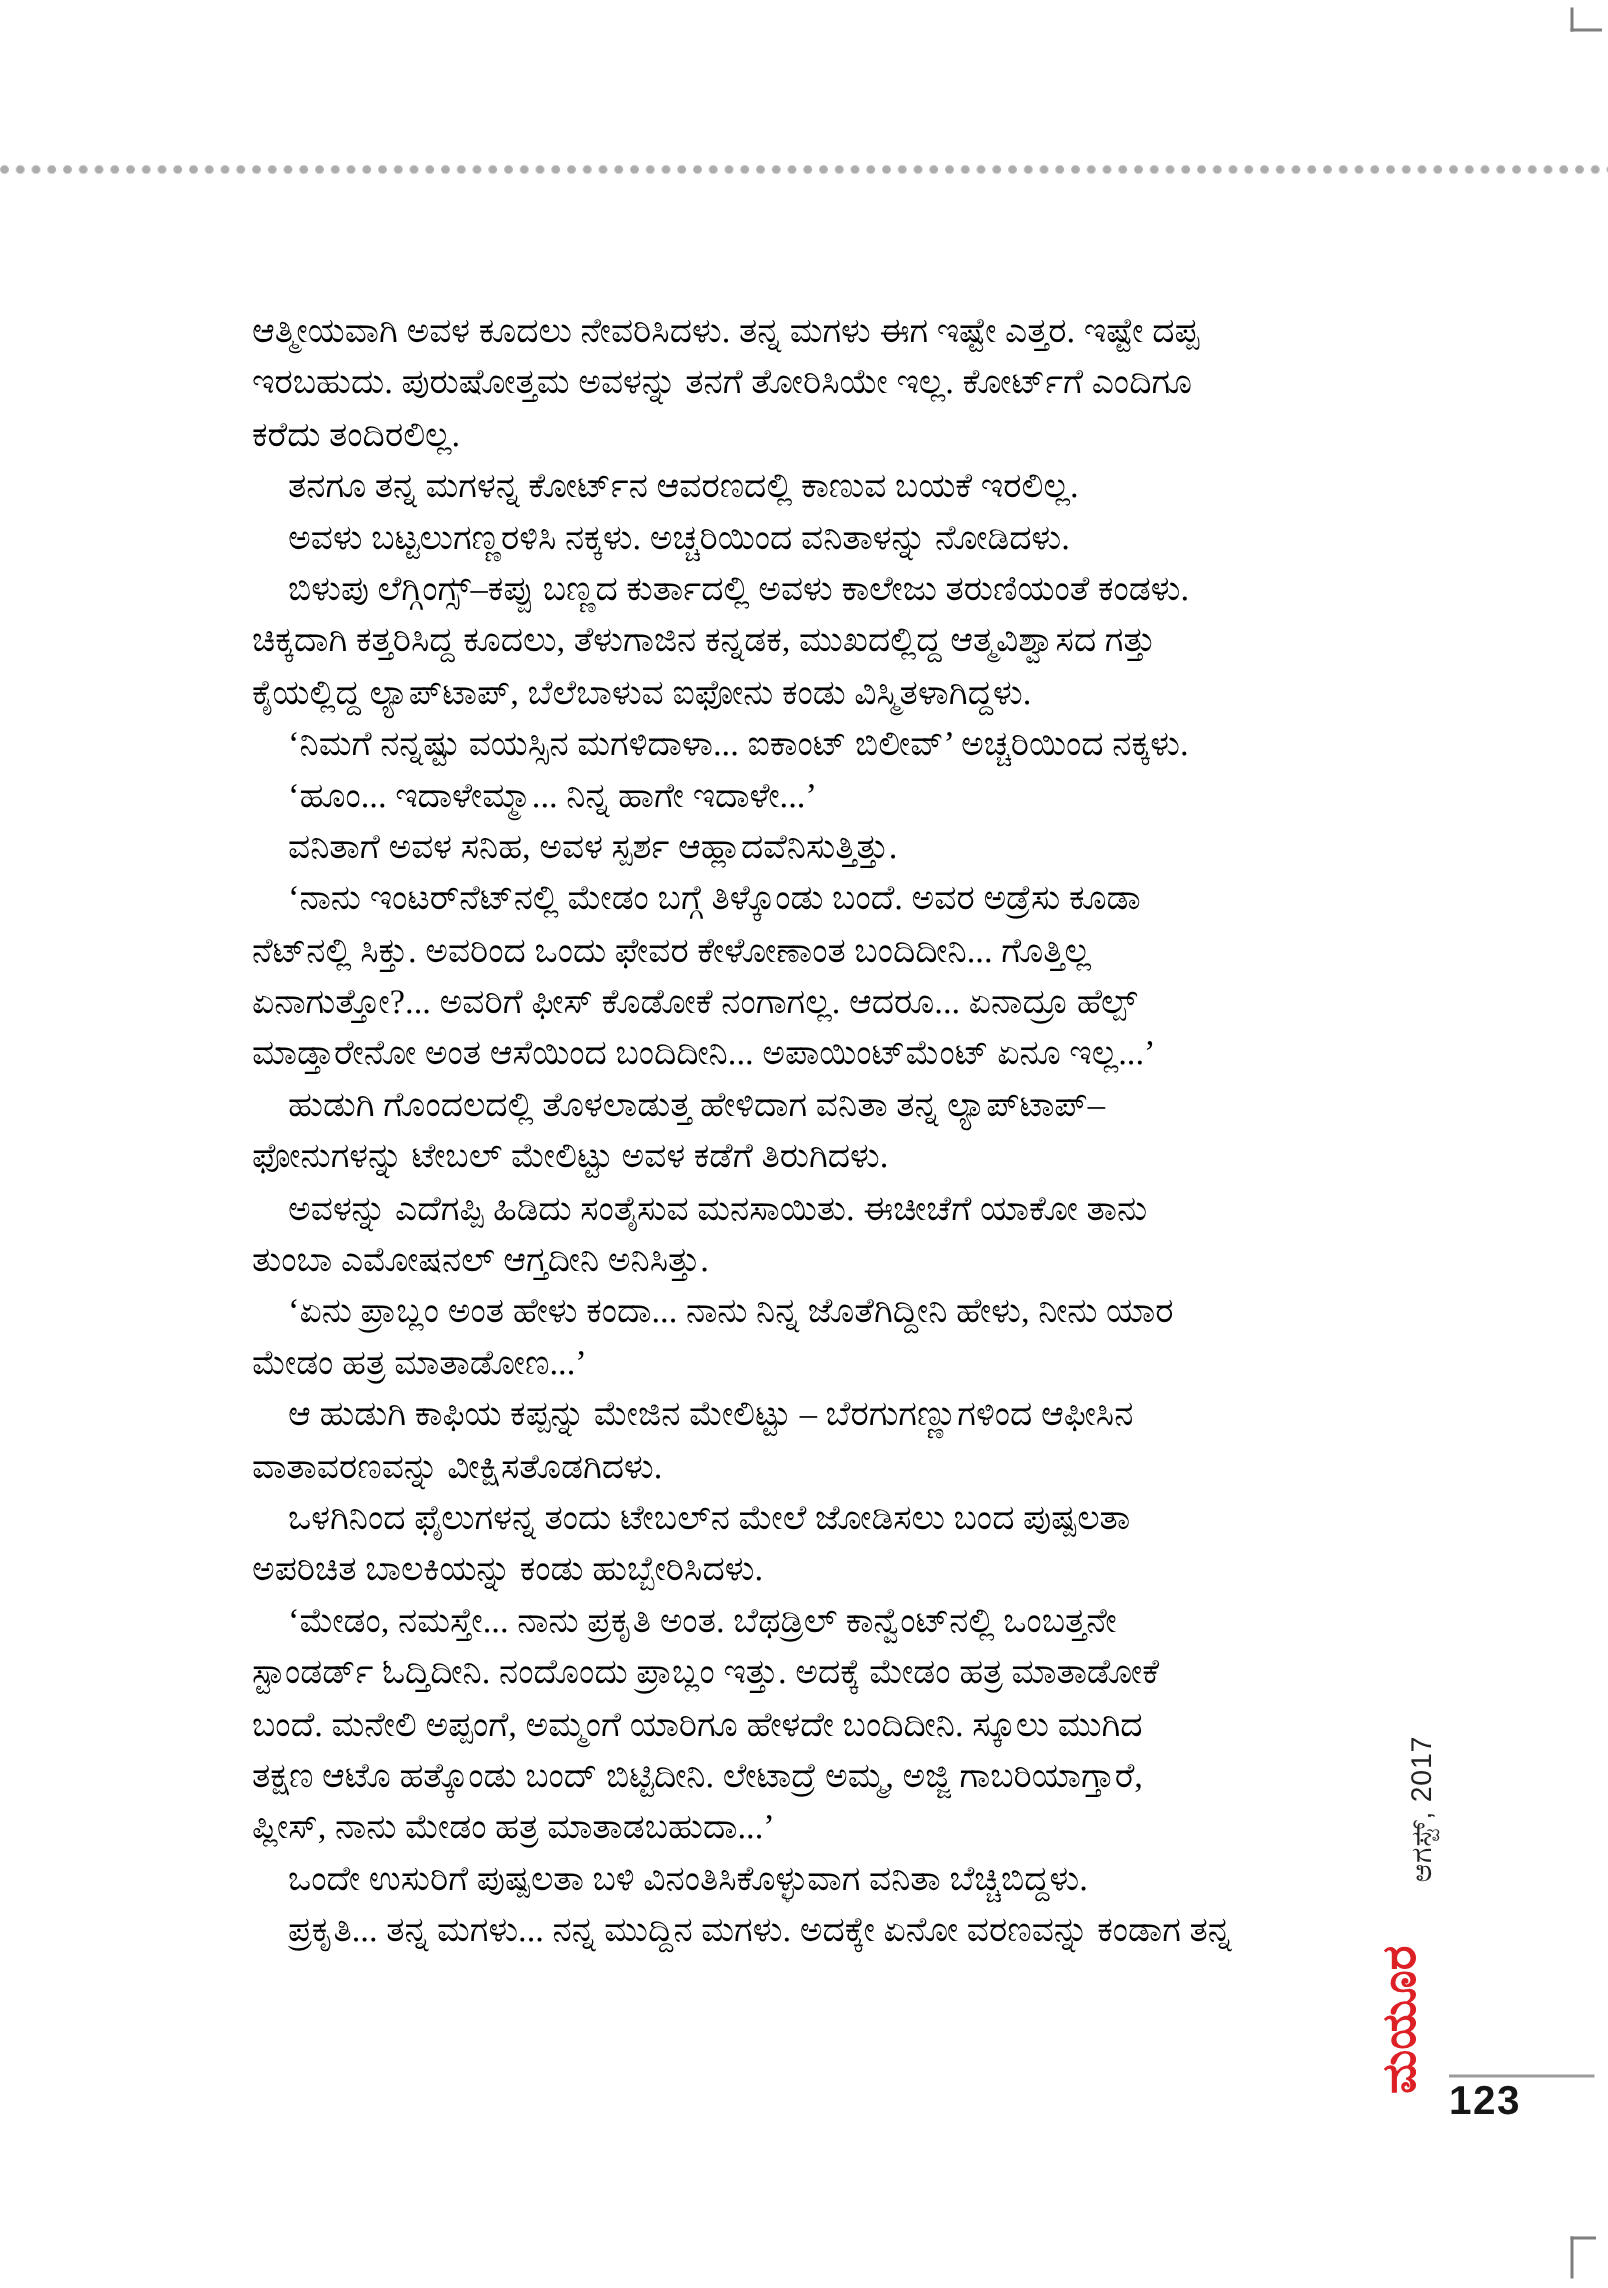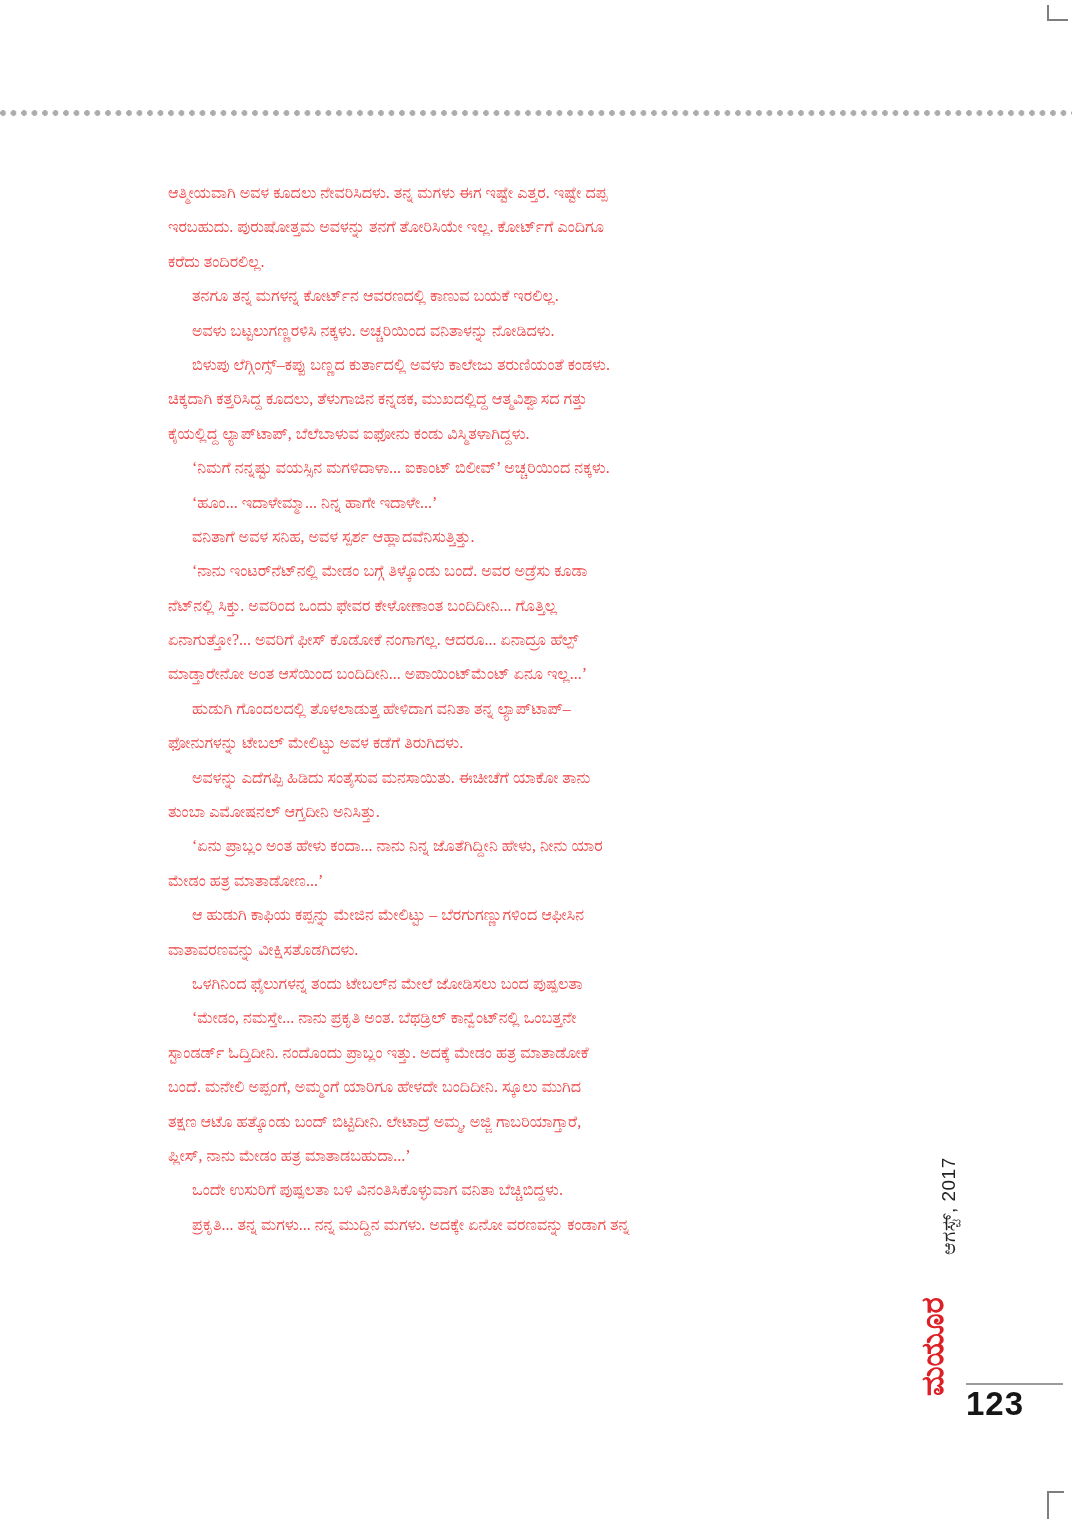--- a/index.html
+++ b/index.html
@@ -21,22 +21,22 @@
   .crop-tr {
     position:absolute; left:1047px; top:5px; width:19px; height:14px;
     border-left:2px solid #7e7e7e; border-bottom:2px solid #7e7e7e;
   }
   .crop-br {
     position:absolute; left:1047px; top:1491px; width:15px; height:26px;
     border-left:2px solid #7e7e7e; border-top:2px solid #7e7e7e;
   }
   
   .story {
-    position:absolute; left:168px; top:176px; width:775px;
-    color:#ef4444; font-size:16px; line-height:34.4px;
+    position:absolute; left:168px; top:204px; width:775px;
+    color:#000000; font-size:23px; line-height:34.4px;
   }
   .story .line { height:34.4px; white-space:nowrap; overflow:visible; }
   .story .line.indent { padding-left:24px; }
   
   .v-text {
     position:absolute; white-space:nowrap;
     transform:rotate(-90deg); transform-origin:left bottom;
   }
   .issue-date {
     left:960px; top:1233px;
@@ -48,21 +48,21 @@
     font-family:"Liberation Sans", sans-serif;
     font-size:31px; font-weight:bold;
   }
   .pagenum-rule {
     position:absolute; left:966px; top:1383px; width:97px; height:2px;
     background:#9b9b9b;
   }
   .page-number {
     position:absolute; left:966px; top:1385px;
     font-family:"Liberation Sans", sans-serif;
-    font-weight:bold; font-size:33px; color:#161616; letter-spacing:1px;
+    font-weight:bold; font-size:27px; color:#161616; letter-spacing:1px;
   }
 </style>
 </head>
 <body>
 
 <div class="dotted-rule"></div>
 
 <div class="crop-tr"></div>
 <div class="crop-br"></div>
 
@@ -84,20 +84,21 @@
     <div class="line">ಮಾಡ್ತಾರೇನೋ ಅಂತ ಆಸೆಯಿಂದ ಬಂದಿದೀನಿ... ಅಪಾಯಿಂಟ್‌ಮೆಂಟ್ ಏನೂ ಇಲ್ಲ...’</div>
     <div class="line indent">ಹುಡುಗಿ ಗೊಂದಲದಲ್ಲಿ ತೊಳಲಾಡುತ್ತ ಹೇಳಿದಾಗ ವನಿತಾ ತನ್ನ ಲ್ಯಾಪ್‌ಟಾಪ್–</div>
     <div class="line">ಫೋನುಗಳನ್ನು ಟೇಬಲ್ ಮೇಲಿಟ್ಟು ಅವಳ ಕಡೆಗೆ ತಿರುಗಿದಳು.</div>
     <div class="line indent">ಅವಳನ್ನು ಎದೆಗಪ್ಪಿ ಹಿಡಿದು ಸಂತೈಸುವ ಮನಸಾಯಿತು. ಈಚೀಚೆಗೆ ಯಾಕೋ ತಾನು</div>
     <div class="line">ತುಂಬಾ ಎಮೋಷನಲ್ ಆಗ್ತದೀನಿ ಅನಿಸಿತ್ತು.</div>
     <div class="line indent">‘ಏನು ಪ್ರಾಬ್ಲಂ ಅಂತ ಹೇಳು ಕಂದಾ... ನಾನು ನಿನ್ನ ಜೊತೆಗಿದ್ದೀನಿ ಹೇಳು, ನೀನು ಯಾರ</div>
     <div class="line">ಮೇಡಂ ಹತ್ರ ಮಾತಾಡೋಣ...’</div>
     <div class="line indent">ಆ ಹುಡುಗಿ ಕಾಫಿಯ ಕಪ್ಪನ್ನು ಮೇಜಿನ ಮೇಲಿಟ್ಟು – ಬೆರಗುಗಣ್ಣುಗಳಿಂದ ಆಫೀಸಿನ</div>
     <div class="line">ವಾತಾವರಣವನ್ನು ವೀಕ್ಷಿಸತೊಡಗಿದಳು.</div>
     <div class="line indent">ಒಳಗಿನಿಂದ ಫೈಲುಗಳನ್ನ ತಂದು ಟೇಬಲ್‌ನ ಮೇಲೆ ಜೋಡಿಸಲು ಬಂದ ಪುಷ್ಪಲತಾ</div>
+    <div class="line">ಅಪರಿಚಿತ ಬಾಲಕಿಯನ್ನು ಕಂಡು ಹುಬ್ಬೇರಿಸಿದಳು.</div>
     <div class="line indent">‘ಮೇಡಂ, ನಮಸ್ತೇ... ನಾನು ಪ್ರಕೃತಿ ಅಂತ. ಬೆಥಡ್ರಿಲ್ ಕಾನ್ವೆಂಟ್‌ನಲ್ಲಿ ಒಂಬತ್ತನೇ</div>
     <div class="line">ಸ್ಟಾಂಡರ್ಡ್ ಓದ್ತಿದೀನಿ. ನಂದೊಂದು ಪ್ರಾಬ್ಲಂ ಇತ್ತು. ಅದಕ್ಕೆ ಮೇಡಂ ಹತ್ರ ಮಾತಾಡೋಕೆ</div>
     <div class="line">ಬಂದೆ. ಮನೇಲಿ ಅಪ್ಪಂಗೆ, ಅಮ್ಮಂಗೆ ಯಾರಿಗೂ ಹೇಳದೇ ಬಂದಿದೀನಿ. ಸ್ಕೂಲು ಮುಗಿದ</div>
     <div class="line">ತಕ್ಷಣ ಆಟೊ ಹತ್ಕೊಂಡು ಬಂದ್ ಬಿಟ್ಟಿದೀನಿ. ಲೇಟಾದ್ರೆ ಅಮ್ಮ, ಅಜ್ಜಿ ಗಾಬರಿಯಾಗ್ತಾರೆ,</div>
     <div class="line">ಪ್ಲೀಸ್, ನಾನು ಮೇಡಂ ಹತ್ರ ಮಾತಾಡಬಹುದಾ...’</div>
     <div class="line indent">ಒಂದೇ ಉಸುರಿಗೆ ಪುಷ್ಪಲತಾ ಬಳಿ ವಿನಂತಿಸಿಕೊಳ್ಳುವಾಗ ವನಿತಾ ಬೆಚ್ಚಿಬಿದ್ದಳು.</div>
     <div class="line indent">ಪ್ರಕೃತಿ... ತನ್ನ ಮಗಳು... ನನ್ನ ಮುದ್ದಿನ ಮಗಳು. ಅದಕ್ಕೇ ಏನೋ ವರಣವನ್ನು ಕಂಡಾಗ ತನ್ನ</div>
   </div>
 
 <div class="v-text issue-date">ಆಗಸ್ಟ್, 2017</div>

